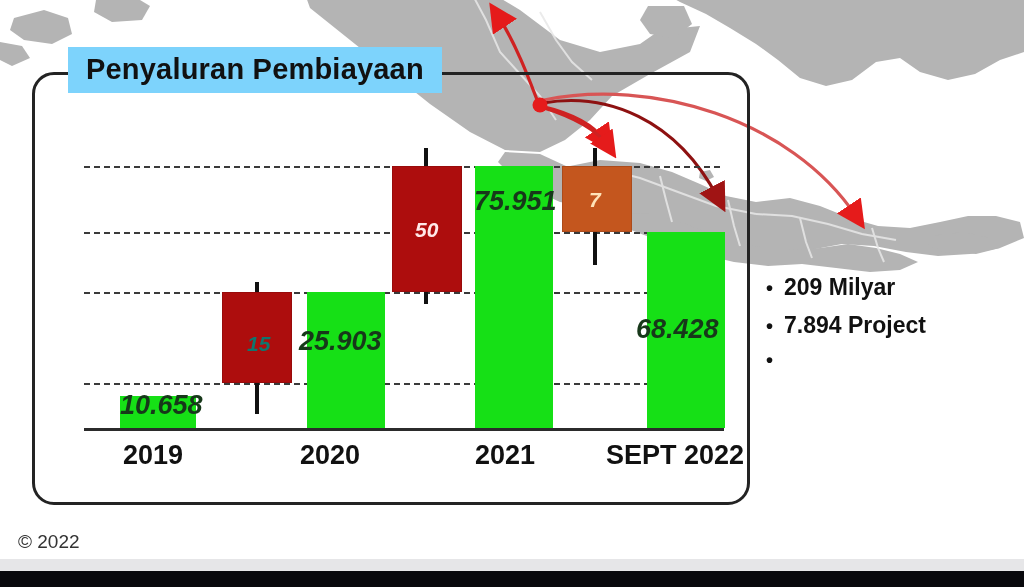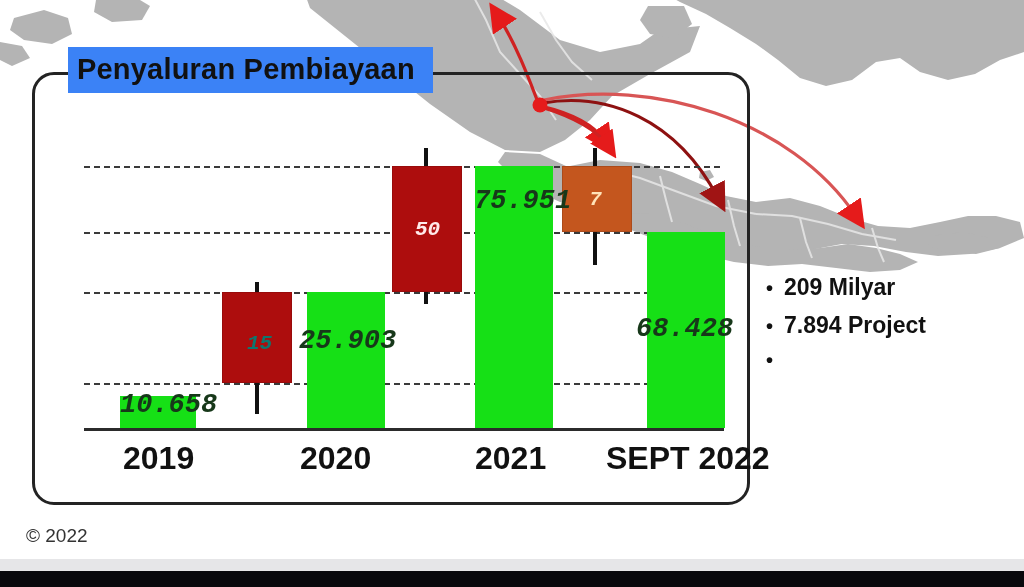--- a/index.html
+++ b/index.html
@@ -18,22 +18,22 @@
   
   #chart-card{
     position:absolute;left:32px;top:72px;width:718px;height:433px;
     border:3px solid #232323;border-radius:22px;background:transparent;
     box-sizing:border-box;
   }
 
   
   #title-band{
     position:absolute;left:68px;top:47px;
-    background:#3b82f6;
-    padding:7px 18px 9px 9px;
+    background:#7dd3fc;
+    padding:7px 18px 9px 18px;
     z-index:6;
     text-align:right;
   }
   #title-band .title-text{
     font-size:29px;font-weight:bold;color:#111;letter-spacing:.2px;
     white-space:nowrap;line-height:1.05;
     font-family:"Liberation Sans", sans-serif;
   }
 
   
@@ -52,49 +52,49 @@
   
   .bar{position:absolute;z-index:4;}
   .bar.green{background:#16e016;}
   .bar.candle{border:1px solid rgba(0,0,0,.12);box-sizing:border-box;}
   .wick{position:absolute;width:4px;background:#111;z-index:3;}
 
   .bar-label{
     position:absolute;z-index:7;
     font-style:italic;font-weight:bold;
     white-space:nowrap;
-    font-family:Liberation Mono, monospace;
+    font-family:Liberation Sans, sans-serif;
   }
   .lbl-green{color:#17381a;font-size:27px;}
   .lbl-candle{font-size:21px;}
 
   
   .xlabel{
     position:absolute;top:440px;
-    font-size:32px;font-weight:bold;color:#111;
+    font-size:27px;font-weight:bold;color:#111;
     white-space:nowrap;z-index:6;
     font-family:"Liberation Sans", sans-serif;
   }
 
   
   #bullets{
     position:absolute;left:766px;top:274px;width:250px;z-index:6;
   }
   #bullets ul{list-style:none;margin:0;padding:0;}
   #bullets li{
     display:flex;align-items:baseline;gap:11px;
     font-size:23px;font-weight:bold;color:#111;
     margin-bottom:11px;white-space:nowrap;
   }
   #bullets .dot{font-size:20px;line-height:1;}
 
   
   #footer{
-    position:absolute;left:8px;top:525px;width:1008px;height:34px;z-index:8;
-    display:flex;background:#fff;
+    position:absolute;left:0;top:525px;width:1008px;height:34px;z-index:8;
+    display:flex;align-items:center;background:#fff;
   }
   #footer .f-inner{
     margin-left:18px;font-size:19px;color:#333;display:flex;gap:7px;align-items:baseline;
   }
   #footer .f-brand{font-weight:bold;color:#1d1d1d;}
   #grey-strip{position:absolute;left:0;top:559px;width:1024px;height:12px;background:#e6e6e8;z-index:9;}
   #black-strip{position:absolute;left:0;top:571px;width:1024px;height:16px;background:#08080c;z-index:9;}
 </style>
 </head>
 <body>

